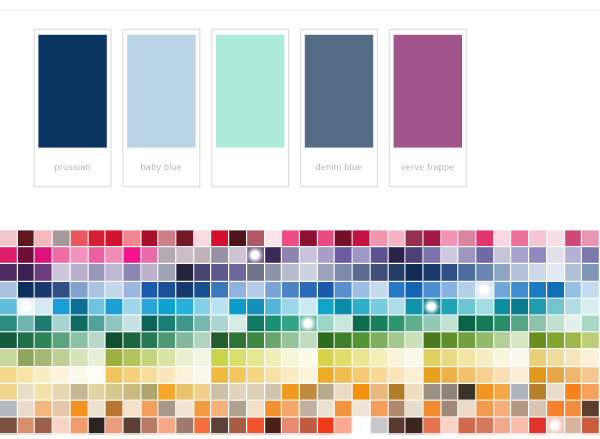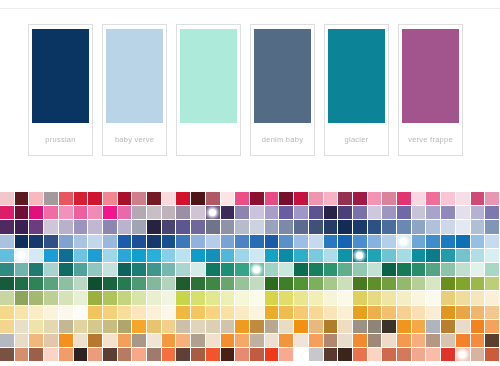--- a/index.html
+++ b/index.html
@@ -87,32 +87,28 @@
 
   <div class="top-rule"></div>
 
   <div class="swatch-strip">
       <div class="swatch-card">
         <div class="swatch-chip" style="background: rgb(10, 52, 98);"></div>
         <div class="swatch-label">prussian</div>
       </div>
       <div class="swatch-card">
         <div class="swatch-chip" style="background: rgb(185, 212, 230);"></div>
-        <div class="swatch-label">baby verve</div>
+        <div class="swatch-label">baby blue</div>
       </div>
       <div class="swatch-card">
         <div class="swatch-chip" style="background: rgb(174, 234, 217);"></div>
       </div>
       <div class="swatch-card">
         <div class="swatch-chip" style="background: rgb(84, 107, 133);"></div>
-        <div class="swatch-label">denim baby</div>
-      </div>
-      <div class="swatch-card">
-        <div class="swatch-chip" style="background: rgb(12, 131, 150);"></div>
-        <div class="swatch-label">glacier</div>
+        <div class="swatch-label">denim blue</div>
       </div>
       <div class="swatch-card">
         <div class="swatch-chip" style="background: rgb(162, 85, 140);"></div>
         <div class="swatch-label">verve frappe</div>
       </div>
     </div>
 
   <div class="palette-grid">
       <div class="cell" style="background: rgb(242, 199, 201);"></div>
       <div class="cell" style="background: rgb(92, 26, 31);"></div>

